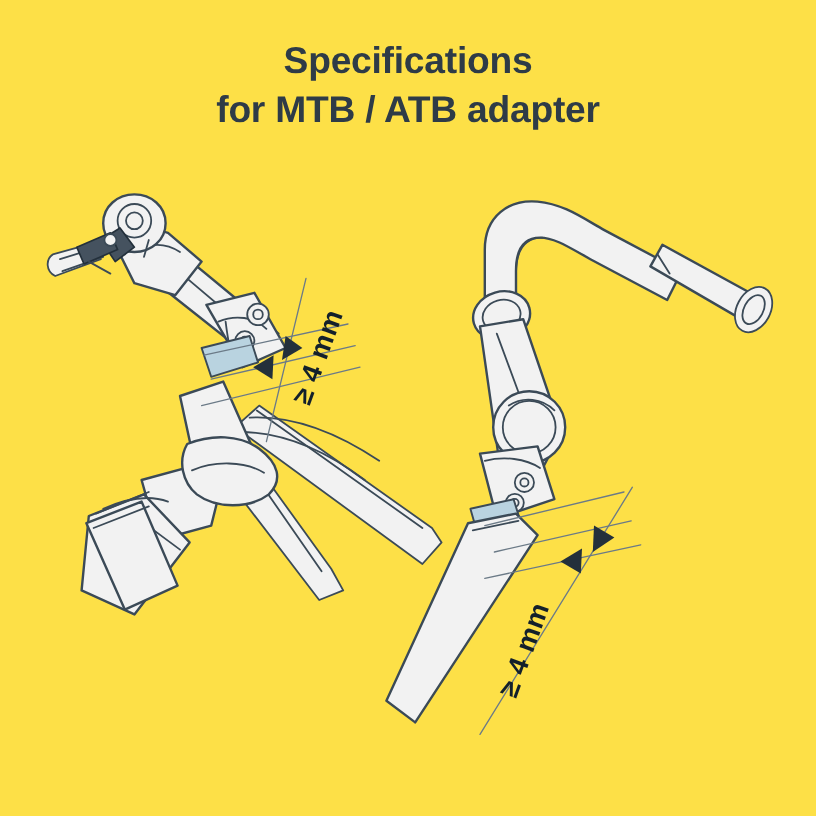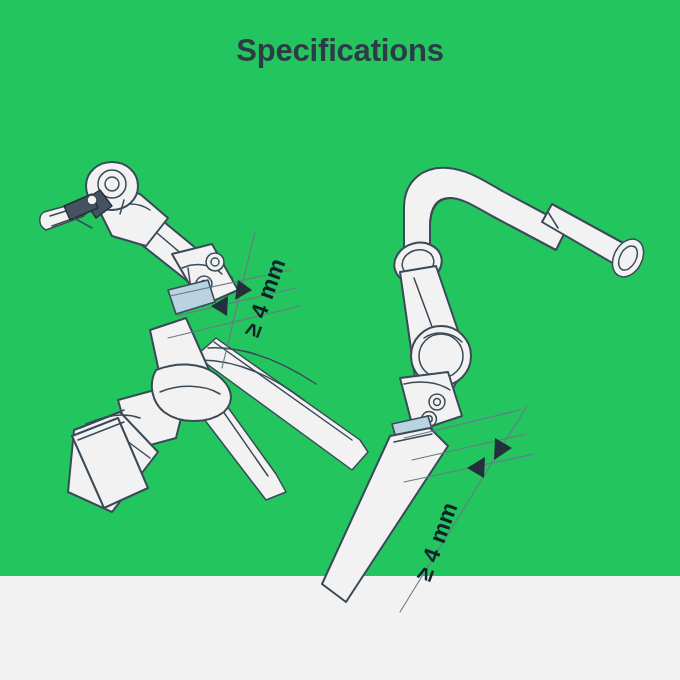--- a/index.html
+++ b/index.html
@@ -10,22 +10,22 @@
   body {
     width: 680px;
     height: 680px;
     background: #f2f2f2;
     font-family: "Liberation Sans", sans-serif;
     overflow: hidden;
   }
   .page {
     position: relative;
     width: 680px;
-    height: 576px;
-    background: #22c55e;
+    height: 680px;
+    background: #fde047;
   }
   .title-block {
     position: absolute;
     top: 30px;
     left: 0;
     width: 680px;
     text-align: center;
     color: #2e3b47;
     font-weight: bold;
     font-size: 31px;
@@ -100,20 +100,21 @@
     stroke-linejoin: round;
   }
 </style>
 </head>
 <body>
 
 <div class="page">
 
   <div class="title-block">
     <span class="title-line">Specifications</span>
+    <span class="title-line">for MTB / ATB adapter</span>
   </div>
 
   <div class="diagram-stage">
     <svg class="art" viewBox="0 0 680 680" xmlns="http://www.w3.org/2000/svg">
 
       <g>
 
         <g>
           <path class="fill-bg-thin" d="M196,356 L216,338 L360,440 L368,452 L352,470 Z"></path>
           <path class="ln-thin" d="M214,342 L352,440"></path>

